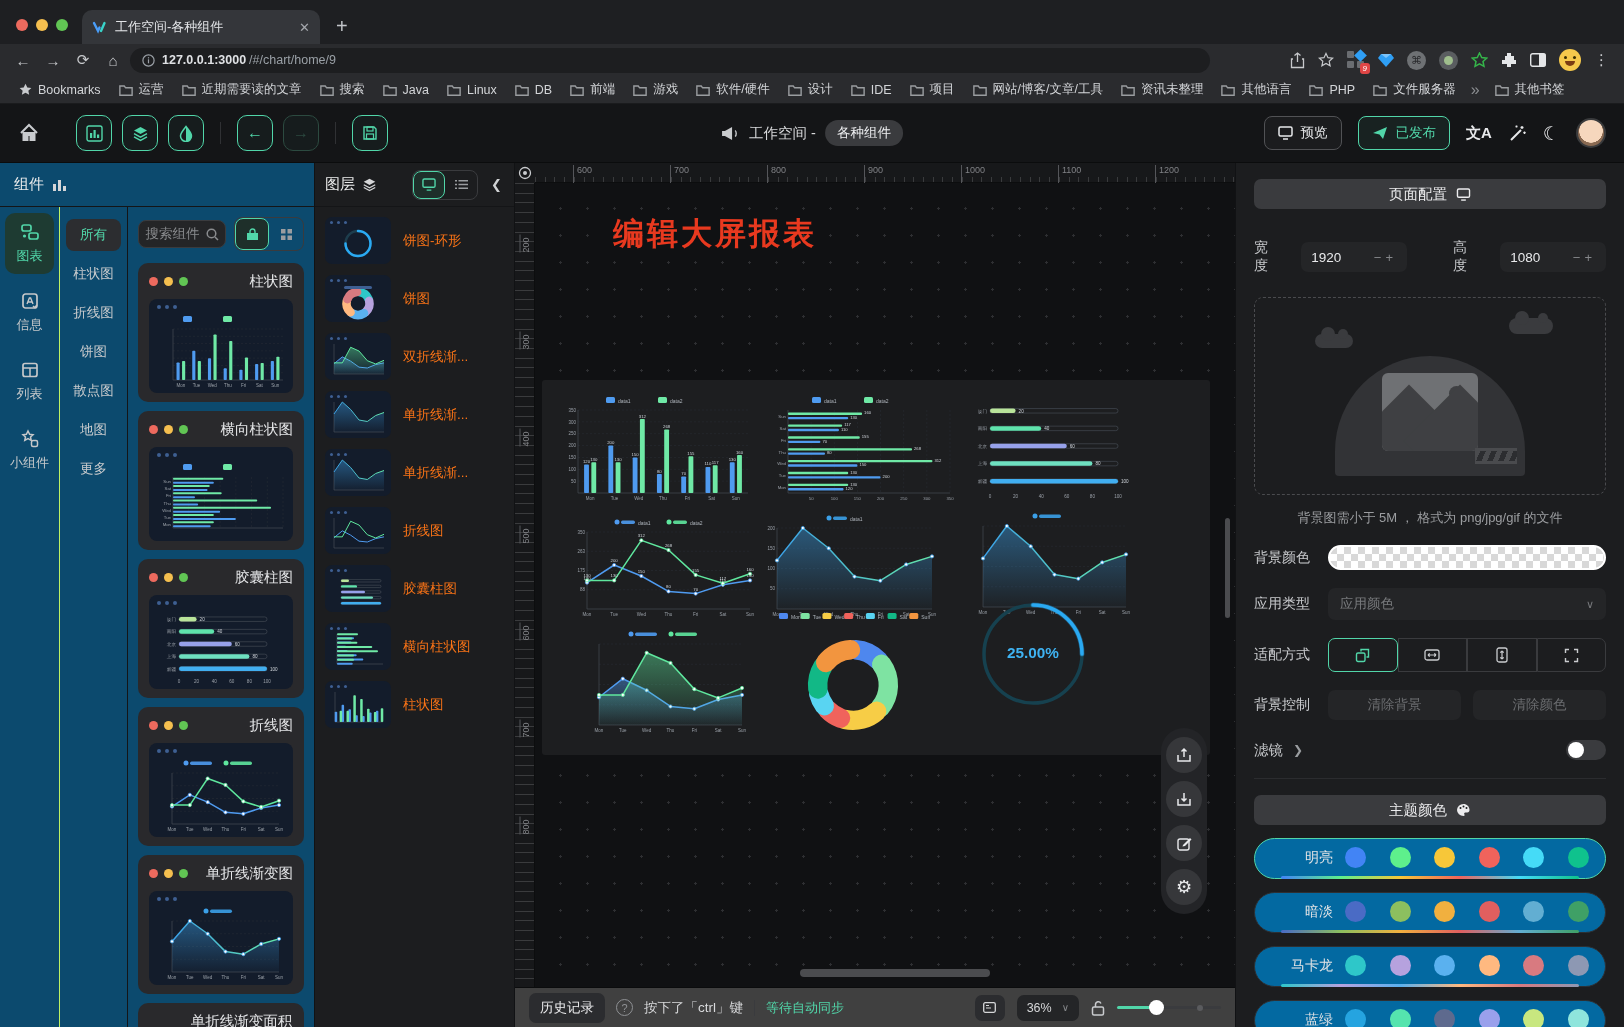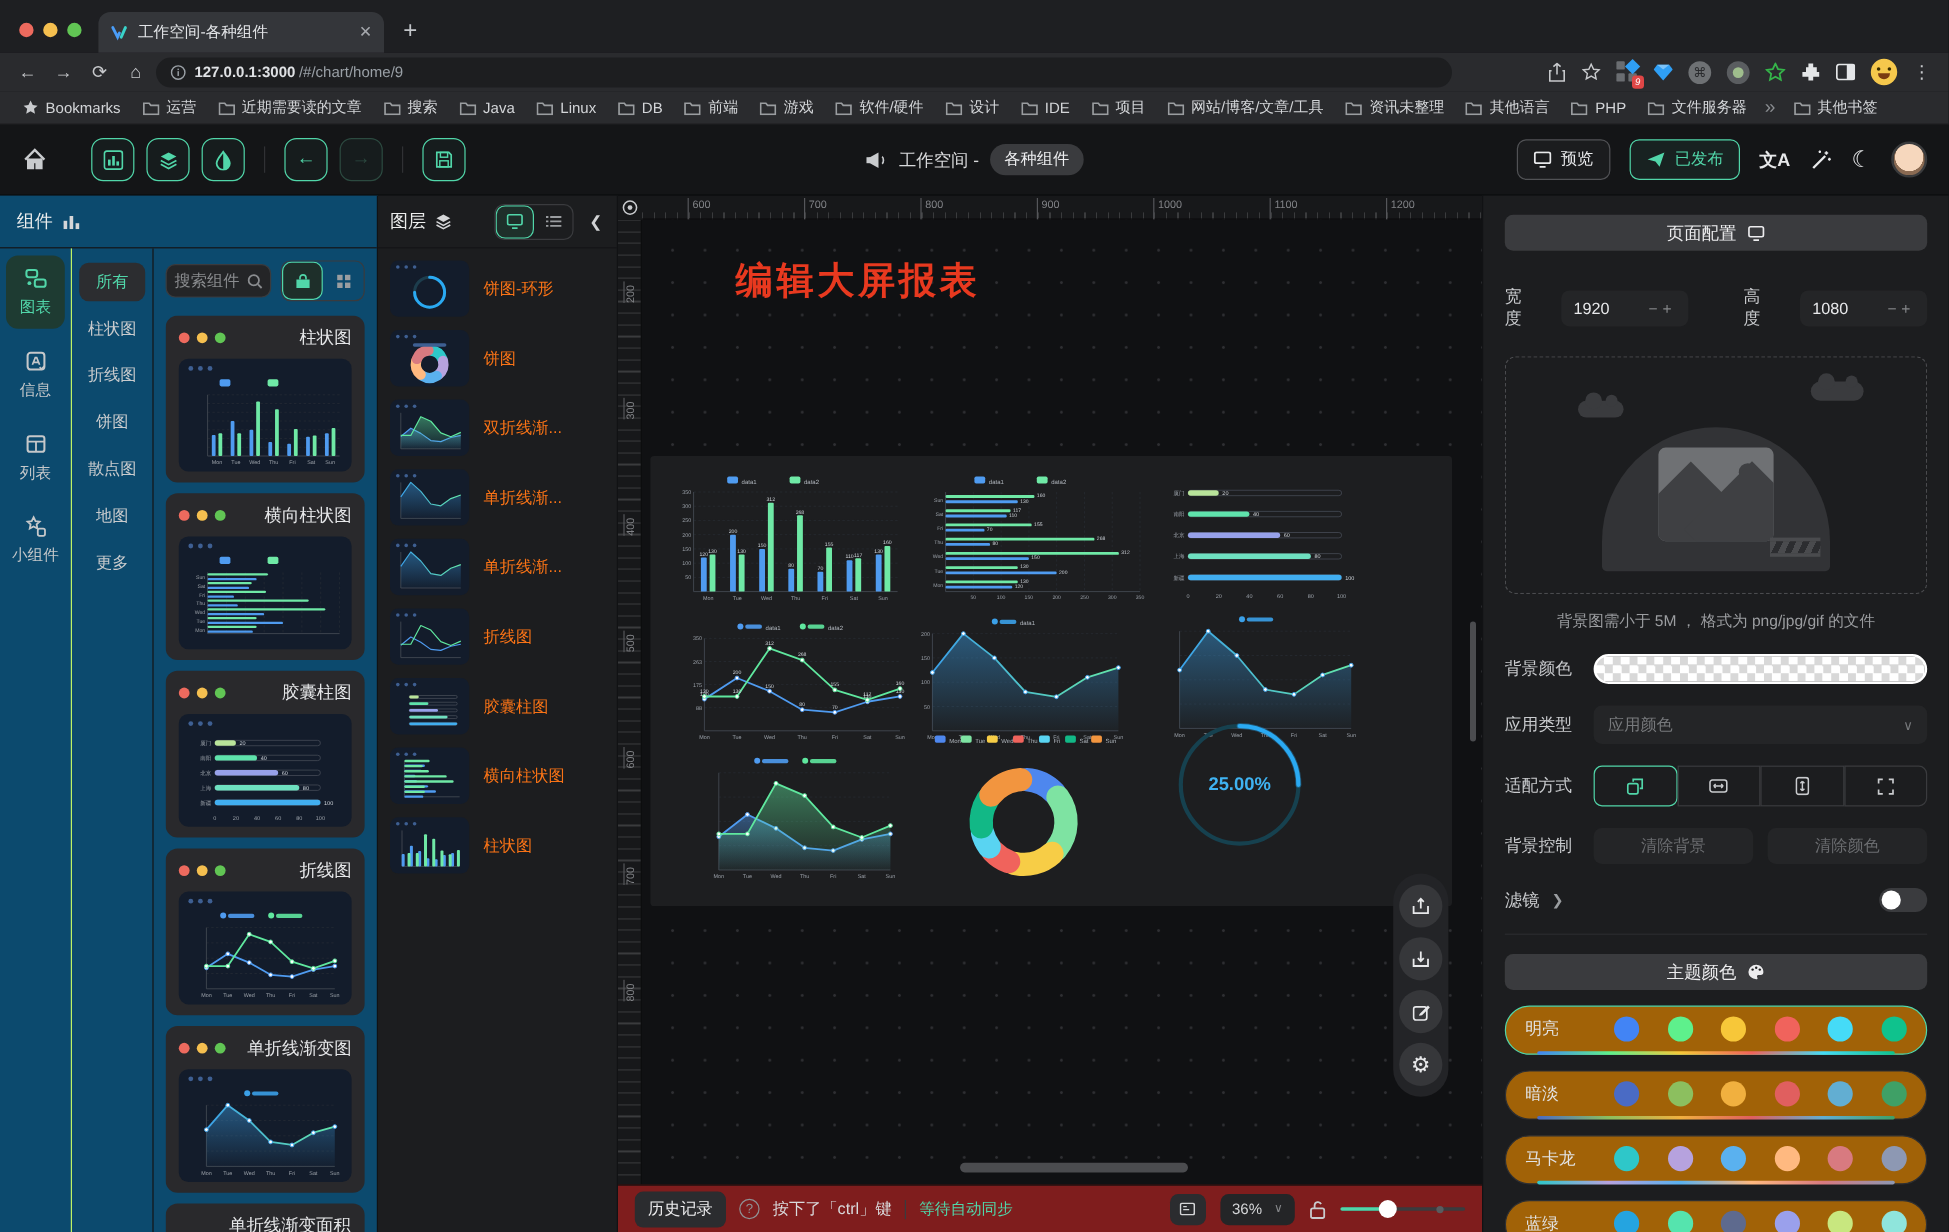--- a/index.html
+++ b/index.html
@@ -85,21 +85,21 @@
   .ruler-corner{position:absolute;left:0;top:0;width:20px;height:20px;background:#17181a;display:flex;align-items:center;justify-content:center;z-index:3;}
   .canvas-body{position:absolute;left:20px;top:20px;right:0;bottom:40px;background:#101113;
     background-image:radial-gradient(#2e2f32 1px,transparent 1.3px);background-size:27px 27px;background-position:12px 12px;overflow:hidden;}
   .big-title{position:absolute;left:78px;top:30px;color:#e8391f;font-size:31px;font-weight:700;letter-spacing:3px;}
   .dashboard{position:absolute;left:7px;top:197px;width:668px;height:375px;background:#1d1e20;border-radius:3px;}
   .widget{position:absolute;}
   .float-tools{position:absolute;right:28px;top:565px;width:46px;background:#232427;border-radius:24px;padding:9px 5px;display:flex;flex-direction:column;gap:8px;align-items:center;z-index:4;}
   .ft-btn{width:36px;height:36px;border-radius:50%;background:#36373a;color:#e8e9eb;display:flex;align-items:center;justify-content:center;font-size:16px;}
   .hscroll{position:absolute;left:285px;bottom:50px;width:190px;height:8px;border-radius:4px;background:#4b4c4f;z-index:4;}
   .vscroll{position:absolute;right:5px;top:355px;width:5px;height:100px;border-radius:3px;background:#4b4c4f;z-index:4;}
-  .statusbar{position:absolute;left:0;right:0;bottom:0;height:40px;background:#7f1d1d;border-top:1px solid #0b0c0d;display:flex;align-items:center;gap:11px;padding:0 14px;z-index:5;}
+  .statusbar{position:absolute;left:0;right:0;bottom:0;height:40px;background:#404040;border-top:1px solid #0b0c0d;display:flex;align-items:center;gap:11px;padding:0 14px;z-index:5;}
   .hist-btn{background:#2b2c2f;border-radius:7px;color:#ececee;font-size:13.5px;padding:6px 11px;}
   .qmark{width:17px;height:17px;border-radius:50%;border:1.4px solid #8f9194;color:#8f9194;font-size:11px;display:flex;align-items:center;justify-content:center;}
   .keyhint{color:#d9dadc;font-size:13.5px;}
   .sb-sep{width:1px;height:16px;background:#3a3b3e;}
   .sync{color:#51d6a9;font-size:13px;}
   .sb-right{margin-left:auto;display:flex;align-items:center;gap:12px;}
   .panel-ic{background:#2b2c2f;border-radius:7px;width:30px;height:26px;display:flex;align-items:center;justify-content:center;color:#d5d6d8;font-size:12px;}
   .zoom-select{background:#242527;border-radius:7px;height:26px;display:flex;align-items:center;gap:10px;padding:0 10px;color:#d5d6d8;font-size:12.5px;}
   .zoom-select .chev{color:#85878a;font-size:10px;}
   .slider{width:104px;height:3px;background:#3a3b3e;border-radius:2px;position:relative;}
@@ -134,21 +134,21 @@
   .fit-group{flex:1;display:flex;}
   .fit-btn{flex:1;height:34px;border:1px solid #3a3b3e;display:flex;align-items:center;justify-content:center;color:#c9cbce;}
   .fit-btn:first-child{border-radius:7px 0 0 7px;}
   .fit-btn:last-child{border-radius:0 7px 7px 0;}
   .fit-btn.active{border:1px solid #51d6a9;border-radius:7px;color:#51d6a9;}
   .filter-row{display:flex;align-items:center;margin-top:20px;padding-bottom:18px;border-bottom:1px solid #2b2c2f;}
   .filter-label{color:#c9cbce;font-size:14.5px;display:flex;gap:10px;align-items:center;}
   .toggle{margin-left:auto;width:40px;height:20px;border-radius:11px;background:#3a3b3e;position:relative;}
   .toggle .knob{position:absolute;left:2px;top:2px;width:16px;height:16px;border-radius:50%;background:#fff;}
   .theme-head{margin-top:16px;}
-  .theme-row{margin-top:13px;background:#a16207;border:1px solid #2e2f32;border-radius:22px;padding:8px 16px 10px;position:relative;display:flex;align-items:center;gap:12px;}
+  .theme-row{margin-top:13px;background:#0369a1;border:1px solid #2e2f32;border-radius:22px;padding:8px 16px 10px;position:relative;display:flex;align-items:center;gap:12px;text-align:right;}
   .theme-row.active{border-color:#51d6a9;}
   .theme-name{color:#e2e3e5;font-size:14px;width:62px;}
   .theme-dots{flex:1;display:flex;justify-content:space-between;}
   .tdot{width:21px;height:21px;border-radius:50%;}
   .theme-under{position:absolute;left:26px;right:26px;bottom:-1px;height:3px;border-radius:2px;}
   svg{display:block;}
   .ic{flex:0 0 auto;}
 </style>
 </head>
 <body>

